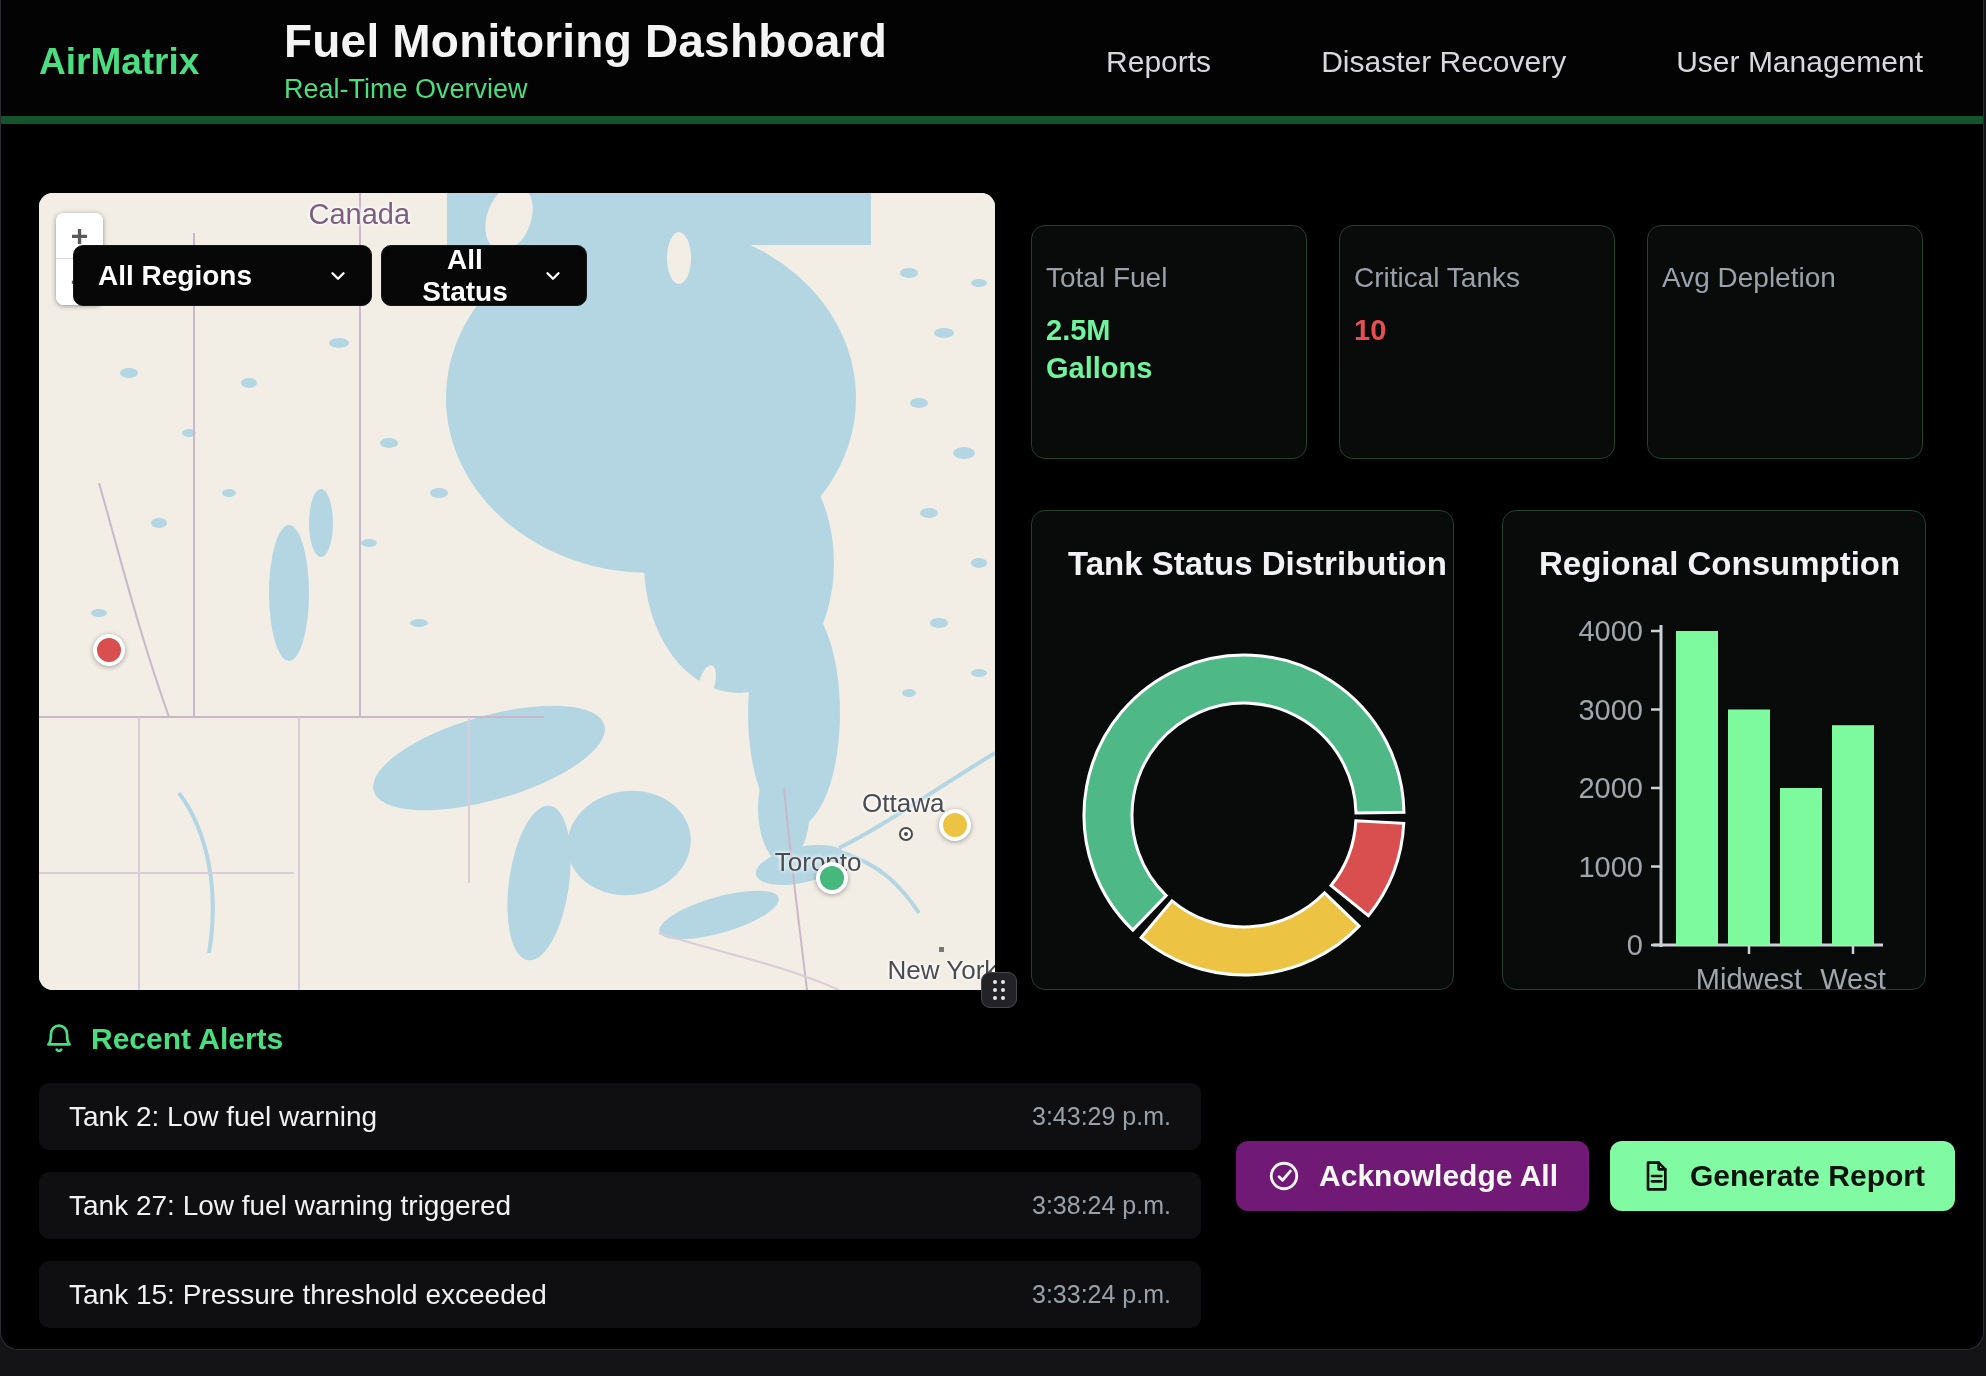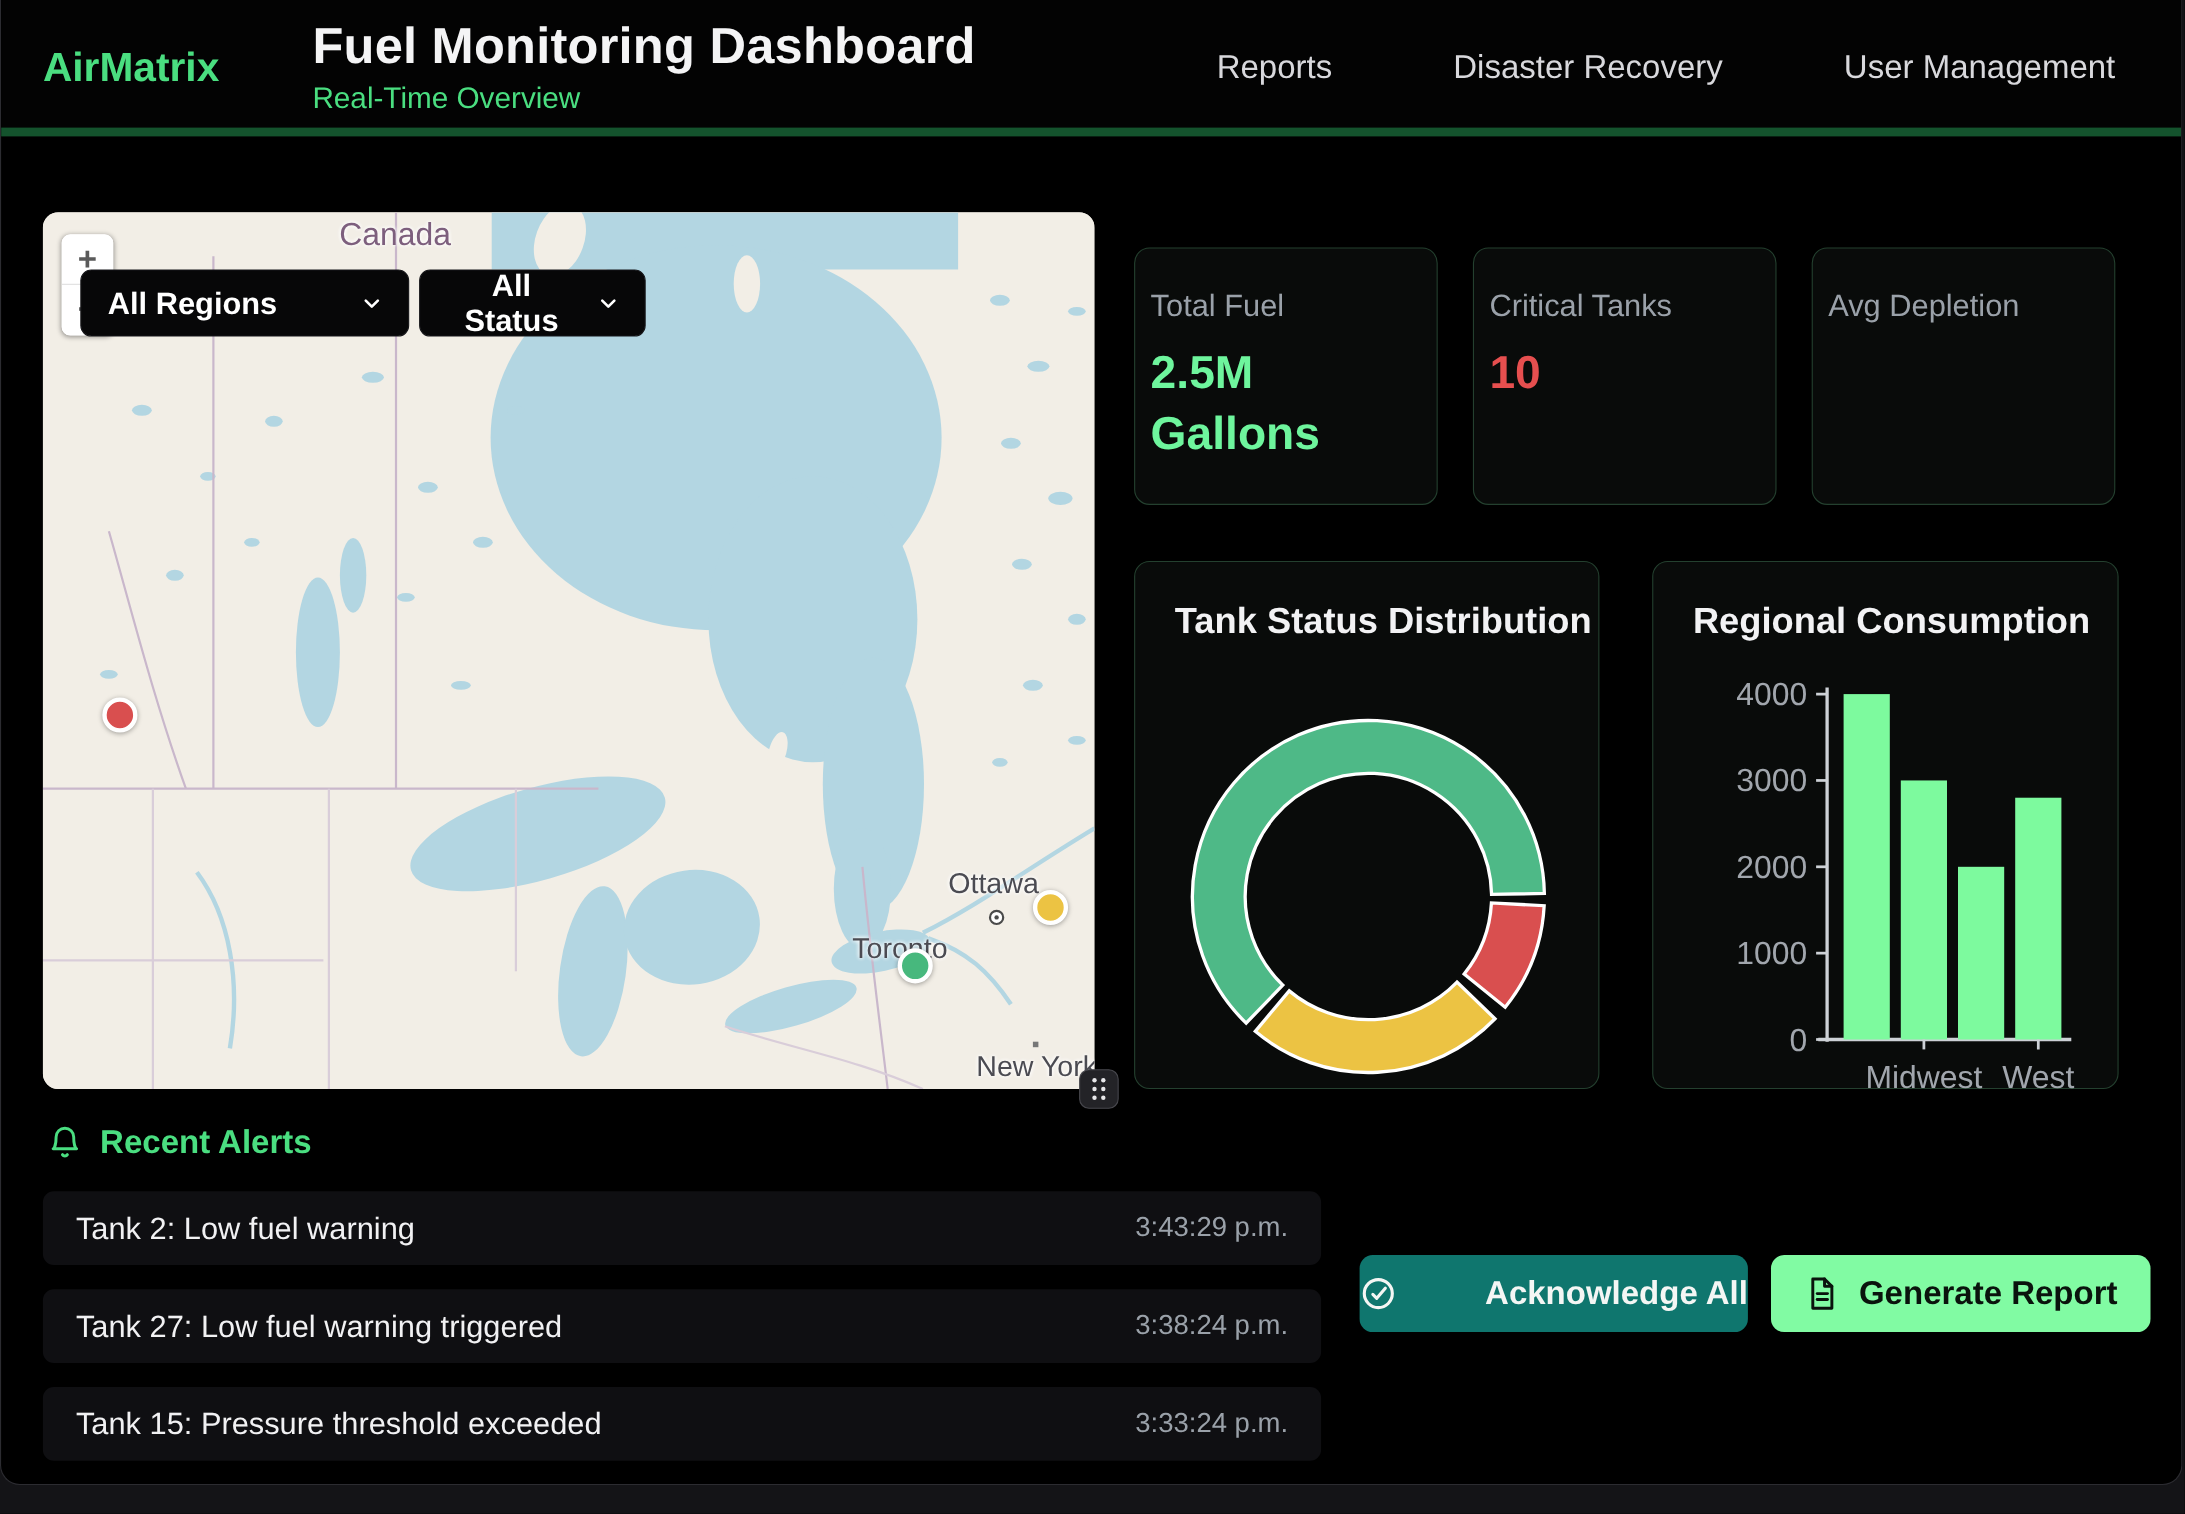--- a/index.html
+++ b/index.html
@@ -43,21 +43,21 @@
   .drag-handle { position:absolute; left:980px; top:972px; width:36px; height:36px; background:#232327;
                  border:1px solid #47474d; border-radius:9px; z-index:6; cursor:grab;
                  display:grid; grid-template-columns:repeat(2,4px); grid-template-rows:repeat(3,4px);
                  gap:4px; place-content:center; }
   .drag-handle i { width:4px; height:4px; border-radius:50%; background:#e8e8ea; }
 
   
   .stat-card { position:absolute; top:225px; width:276px; height:234px; background:#090b0a;
                border:1px solid #24402f; border-radius:14px; padding:36px 14px; }
   .stat-label { font-size:28px; color:#9aa1a9; }
-  .stat-value { margin-top:18px; font-size:42px; font-weight:700; line-height:1.3; white-space:pre-line; }
+  .stat-value { margin-top:18px; font-size:29px; font-weight:700; line-height:1.3; white-space:pre-line; }
 
   
   .chart-card { position:absolute; top:510px; height:480px; background:#090b0a;
                 border:1px solid #24402f; border-radius:14px; }
   .chart-card h3 { position:absolute; left:36px; top:34px; font-size:33px; font-weight:700; color:#f2f2f4; }
   .chart-card svg.plot { position:absolute; inset:0; }
 
   
   .alerts-head { position:absolute; left:42px; top:1022px; display:flex; align-items:center; gap:16px; }
   .alerts-head h2 { font-size:30px; font-weight:700; color:#4ade80; }
@@ -65,21 +65,21 @@
                 flex-direction:column; gap:22px; }
   .alert-row { height:67px; background:#0f0f12; border-radius:10px; display:flex; align-items:center;
                justify-content:space-between; padding:0 30px; cursor:pointer; }
   .alert-msg { font-size:28px; color:#f1f1f3; }
   .alert-time { font-size:25px; color:#9aa1a9; }
 
   
   .btn { position:absolute; top:1141px; height:70px; border-radius:12px; border:none;
          display:flex; align-items:center; justify-content:center; gap:18px;
          font-size:30px; font-weight:600; cursor:pointer; font-family:inherit; }
-  .btn-ack { left:1235px; width:353px; background:#0f766e; color:#f4f6f4;justify-content:space-between; }
+  .btn-ack { left:1235px; width:353px; background:#701a75; color:#f4f6f4; }
   .btn-gen { left:1609px; width:345px; background:#81fba3; color:#0a130d; }
 </style>
 </head>
 <body>
 
 <div class="stage">
 <div class="app">
 
   <div class="header">
     <div class="logo">AirMatrix</div>

